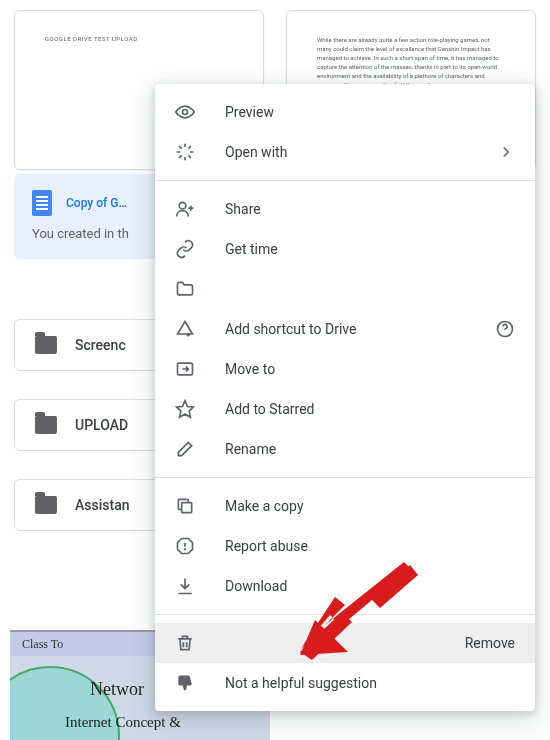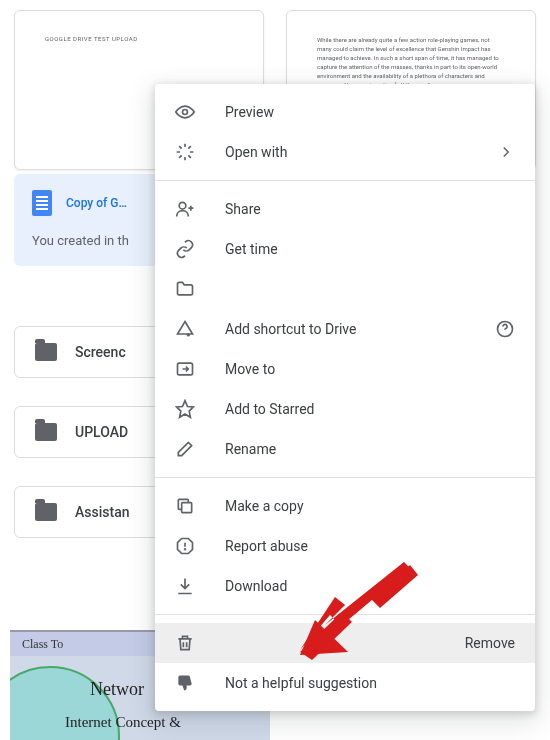--- a/index.html
+++ b/index.html
@@ -30,21 +30,21 @@
     padding: 16px 18px 18px 18px; width: 260px;
   }
   .strip-row { display:flex; align-items:center; gap:14px; }
   .doc-icon {
     width: 20px; height: 26px; background:#4285f4; border-radius:2px; position:relative;
   }
   .doc-icon::before{
     content:""; position:absolute; left:4px; right:4px; top:6px; height:2px; background:#fff; box-shadow:0 4px 0 #fff,0 8px 0 #fff,0 12px 0 #fff;
   }
   .strip-title { color:#1a73e8; font-weight:500; font-size:12px; }
-  .strip-sub { margin-top:17px; color:#5f6368; font-size:13px; }
+  .strip-sub { margin-top:10px; color:#5f6368; font-size:13px; }
   .folder-list { margin-top: 60px; width: 260px; }
   .folder-item {
     border:1px solid #dadce0; border-radius:6px; background:#fff;
     display:flex; align-items:center; gap:18px; padding:16px 20px;
     margin-bottom: 28px; font-size:14px; color:#3c4043; font-weight:500;
   }
   .folder-icon { width:22px; height:18px; background:#5f6368; border-radius:2px; position:relative; }
   .folder-icon::before{content:"";position:absolute;top:-4px;left:0;width:10px;height:4px;background:#5f6368;border-radius:2px 2px 0 0;}
   .preview-img {
     position:absolute; left:10px; bottom:0; width:260px; height:110px;

